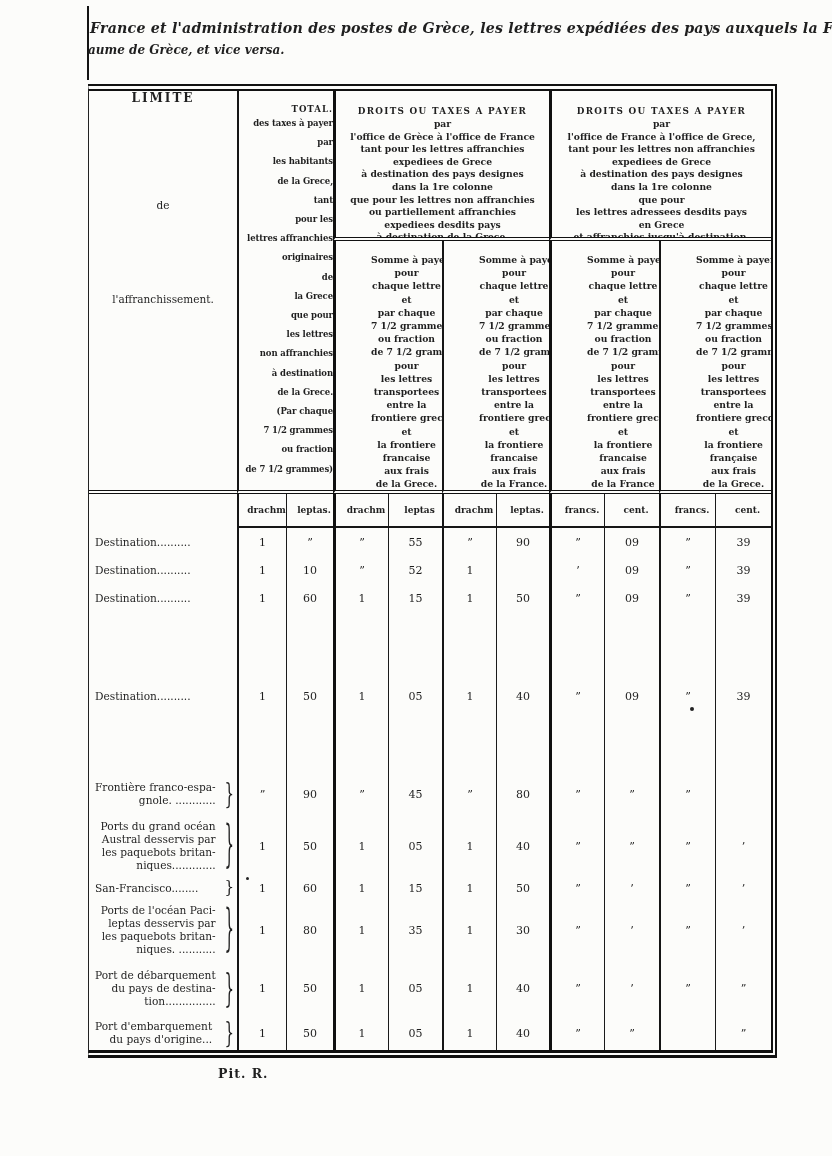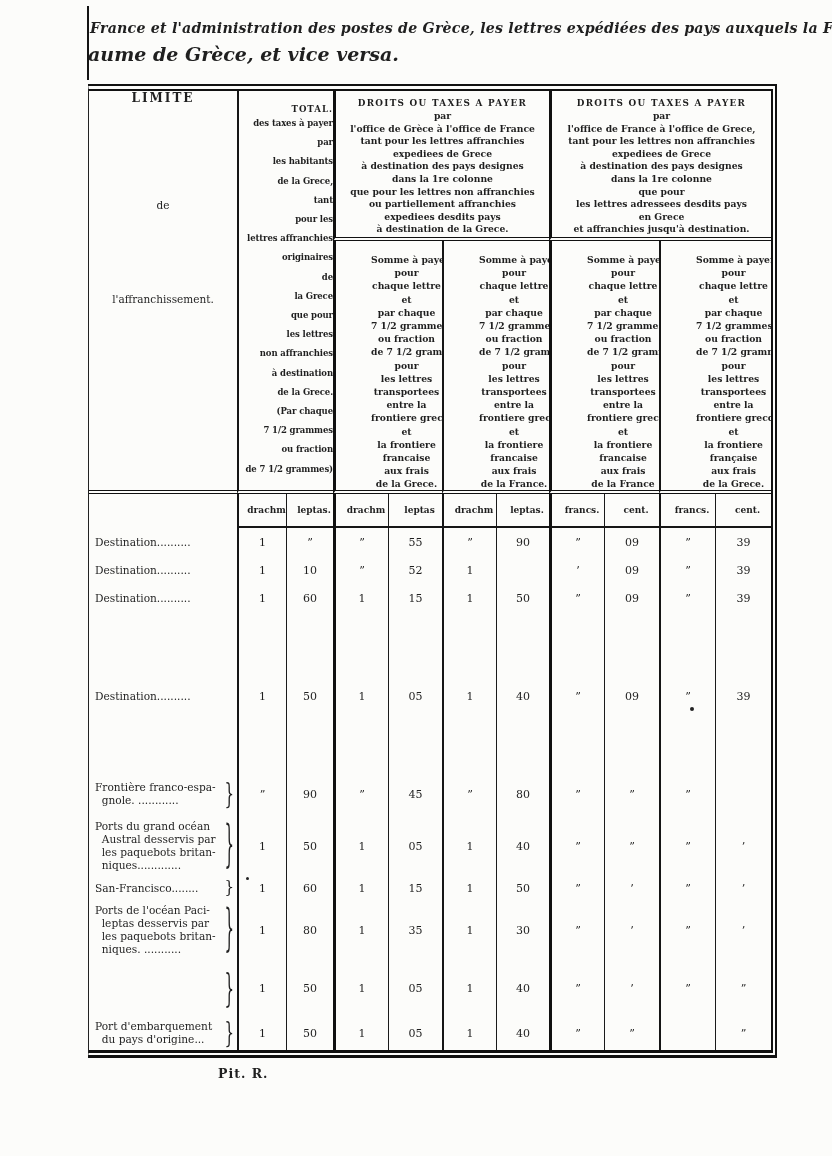--- a/index.html
+++ b/index.html
@@ -9,21 +9,21 @@
     font-family: "DejaVu Serif", serif;
     color: #1f1f1f;
     position: relative;
     overflow: hidden;
   }
   .page { position: absolute; inset: 0; }
 
   
   .edge-line { position: absolute; left: 87px; top: 6px; width: 2px; height: 74px; background: #141414; }
   .intro1 { position: absolute; left: 90px; top: 20px; width: 716px; font-size: 14.2px; font-style: italic; font-weight: bold; white-space: nowrap; letter-spacing: 0.2px; }
-  .intro2 { position: absolute; left: 88px; top: 43px; font-size: 19px; font-style: italic; font-weight: bold; }
+  .intro2 { position: absolute; left: 88px; top: 43px; font-size: 12px; font-style: italic; font-weight: bold; }
 
   
   .tableframe {
     position: absolute; left: 88px; top: 84px; width: 689px;
     border-top: 7px double #111;
     border-right: 6px double #111;
     border-bottom: 8px double #111;
     border-left: 1.5px solid #222;
     background: #fcfcfa;
   }
@@ -44,37 +44,37 @@
   .h-limite { grid-column: 1; grid-row: 1 / 3; display: flex; flex-direction: column; align-items: center; }
   .lim1 { font-size: 12px; font-weight: bold; letter-spacing: 2px; }
   .lim2 { margin-top: 94px; font-size: 10.5px; }
   .lim3 { margin-top: 82px; font-size: 10.5px; }
   .h-unitspace { grid-column: 1; grid-row: 3; }
 
   .h-total { grid-column: 2 / 4; grid-row: 1 / 3; text-align: right; padding-top: 13px; }
   .h-total .tt { display: block; font-size: 8.6px; font-weight: bold; letter-spacing: 1px; }
   .h-total .tb { font-size: 8.5px; font-weight: bold; line-height: 19.2px; white-space: pre; letter-spacing: -0.1px; }
 
-  .gh { text-align: center; padding-top: 7px; }
+  .gh { text-align: center; padding-top: 15px; }
   .gh .t { display: block; font-size: 8.8px; font-weight: bold; letter-spacing: 1.3px; margin-bottom: 2px; }
   .gh .b { font-size: 9.2px; font-weight: bold; line-height: 12.6px; white-space: pre; }
   .h-g3 { grid-column: 4 / 8; grid-row: 1; }
   .h-g4 { grid-column: 8 / 12; grid-row: 1; }
 
   .sub { text-align: center; padding-top: 12px; font-size: 9.2px; font-weight: bold; line-height: 13.2px; white-space: pre; padding-left: 35px; }
   .h-s1 { grid-column: 4 / 6; grid-row: 2; }
   .h-s2 { grid-column: 6 / 8; grid-row: 2; }
   .h-s3 { grid-column: 8 / 10; grid-row: 2; }
   .h-s4 { grid-column: 10 / 12; grid-row: 2; }
 
   .unit { grid-row: 3; display: flex; align-items: center; justify-content: center; font-size: 9px; font-weight: bold; border-bottom: 2px solid #161616; padding-left: 8px; }
 
   
   .v { display: flex; align-items: center; justify-content: center; font-size: 11px; }
-  .lbl { position: relative; display: flex; align-items: center; padding-left: 6px; font-size: 10.6px; line-height: 13px; white-space: pre; }
+  .lbl { position: relative; display: flex; align-items: center; padding-left: 6px; font-size: 10.6px; line-height: 13px; white-space: pre; text-align: right; }
   .brace { position: absolute; right: 3px; top: 50%; font-size: 15px; }
   .br1 { transform: translateY(-50%) scaleY(1.1); }
   .br2 { transform: translateY(-50%) scaleY(1.9); }
   .br3 { transform: translateY(-50%) scaleY(2.6); }
   .br4 { transform: translateY(-50%) scaleY(3.3); }
 
   .footer-mark { position: absolute; left: 218px; top: 1066px; font-size: 12.5px; font-weight: bold; letter-spacing: 1px; }
   .dot { position: absolute; width: 4px; height: 4px; border-radius: 50%; background: #222; }
   .dot1 { left: 690px; top: 707px; }
   .dot2 { left: 246px; top: 877px; width: 3px; height: 3px; }
@@ -375,21 +375,23 @@
       <div class="cell v bl1">35</div>
       <div class="cell v bl2">1</div>
       <div class="cell v bl1">30</div>
       <div class="cell v bl3">”</div>
       <div class="cell v bl1">’</div>
       <div class="cell v bl2">”</div>
       <div class="cell v bl1">’</div>
     </div>
 
     <div class="brow" style="height:55px">
-      <div class="cell lbl"><span class="brace br3">}</span></div>
+      <div class="cell lbl"><span>Port de débarquement
+  du pays de destina-
+  tion...............</span><span class="brace br3">}</span></div>
       <div class="cell v bl2">1</div>
       <div class="cell v bl1">50</div>
       <div class="cell v bl3">1</div>
       <div class="cell v bl1">05</div>
       <div class="cell v bl2">1</div>
       <div class="cell v bl1">40</div>
       <div class="cell v bl3">”</div>
       <div class="cell v bl1">’</div>
       <div class="cell v bl2">”</div>
       <div class="cell v bl1">”</div>

